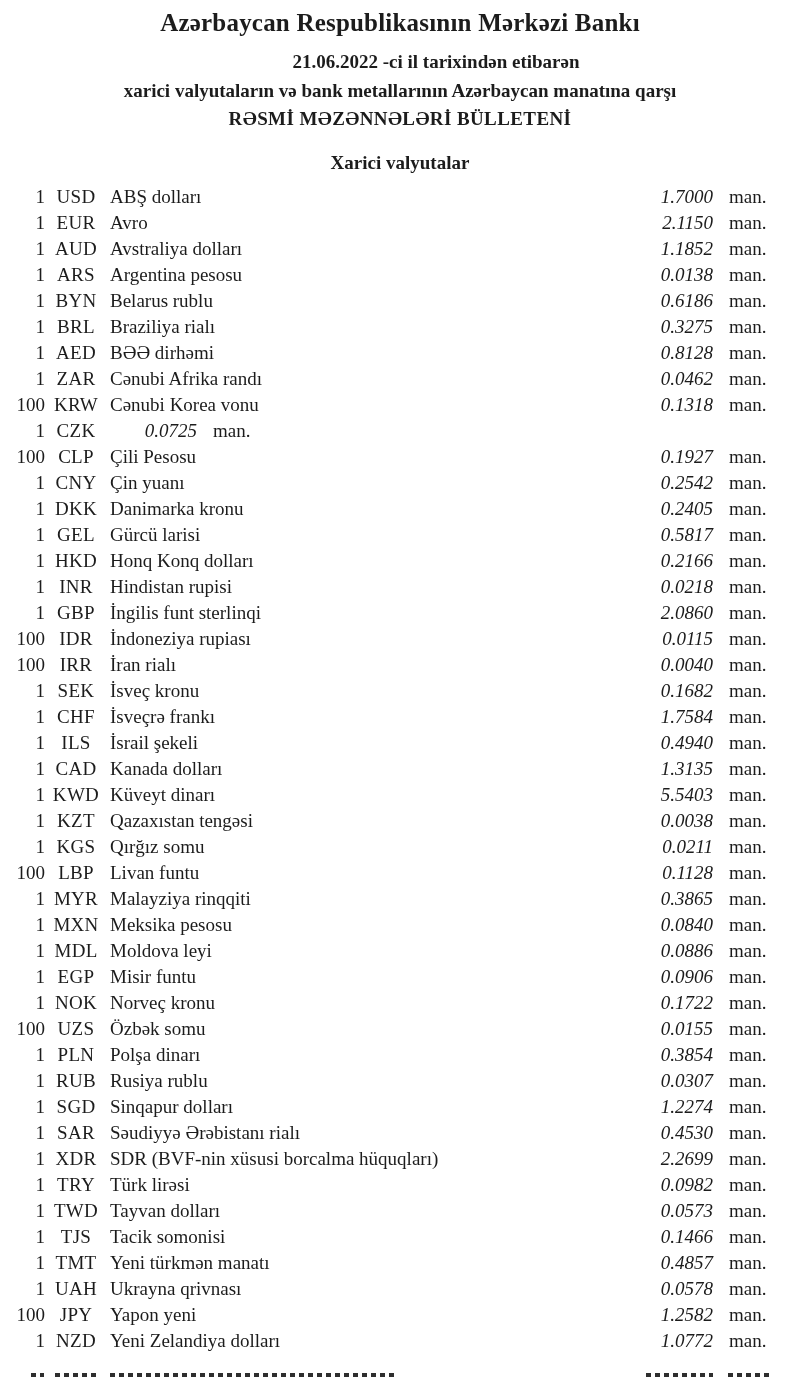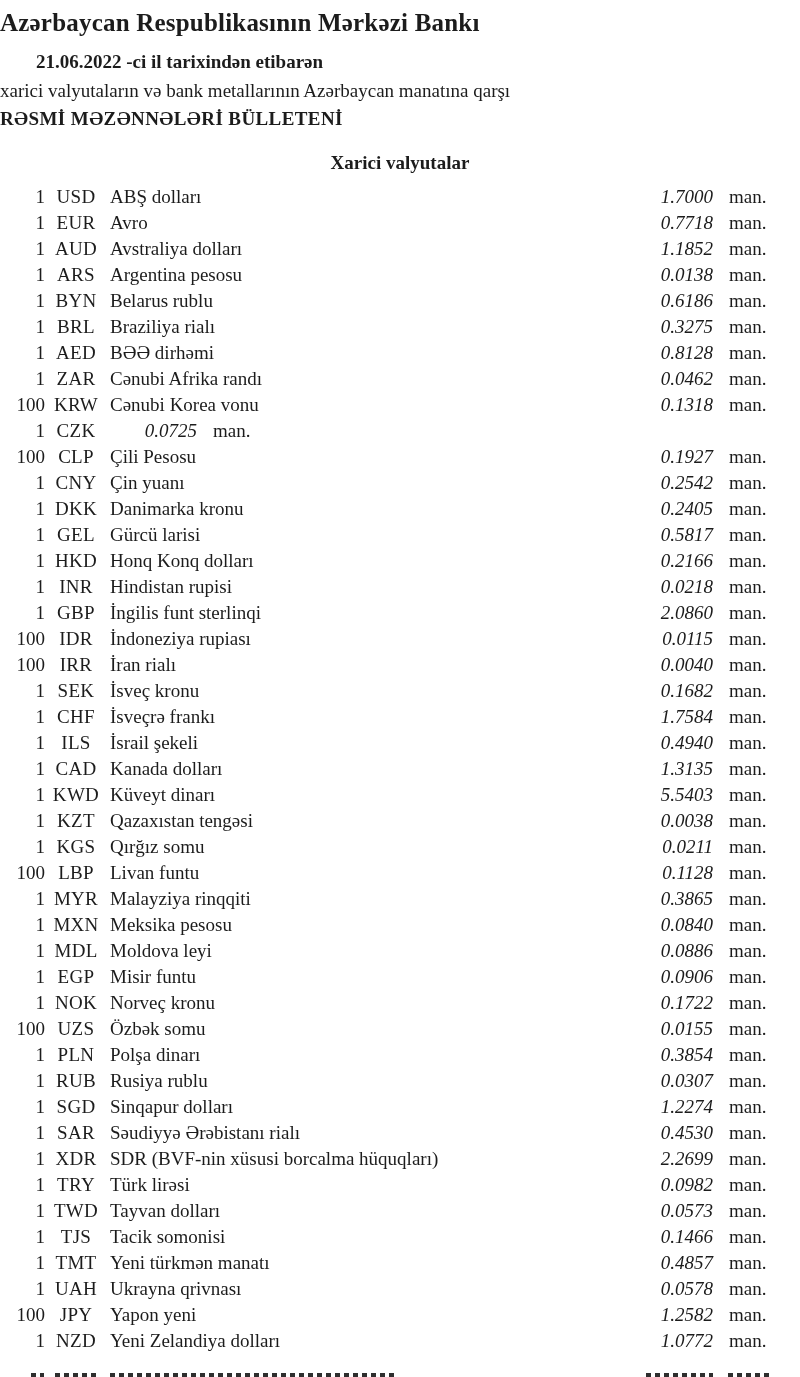--- a/index.html
+++ b/index.html
@@ -5,38 +5,38 @@
   html, body { margin: 0; padding: 0; }
   body {
     width: 800px;
     height: 1377px;
     overflow: hidden;
     background: #ffffff;
     color: #1c1c1c;
     font-family: "Liberation Serif", serif;
     position: relative;
   }
-  .header { text-align: left; padding-top: 6px; }
+  .header { text-align: center; padding-top: 6px; }
   .doc-title {
     font-size: 25px;
     font-weight: 700;
     line-height: 34px;
     margin: 0;
     letter-spacing: 0.2px;
   }
   .date-line {
     font-size: 19px;
     font-weight: 700;
     line-height: 30px;
     margin-top: 7px;
     transform: translateX(36px);
   }
   .subtitle-line1 {
     font-size: 19px;
-    font-weight: 400;
+    font-weight: 700;
     line-height: 28px;
   }
   .subtitle-line2 {
     font-size: 19px;
     font-weight: 700;
     line-height: 28px;
     letter-spacing: 0.4px;
   }
   .section-heading {
     font-size: 19px;
@@ -97,21 +97,21 @@
     <span class="code">USD</span>
     <span class="name">ABŞ dolları</span>
     <span class="rate">1.7000</span>
     <span class="unit">man.</span>
   </div>
 
   <div class="row">
     <span class="qty">1</span>
     <span class="code">EUR</span>
     <span class="name">Avro</span>
-    <span class="rate">0.7718</span>
+    <span class="rate">2.1150</span>
     <span class="unit">man.</span>
   </div>
 
   <div class="row">
     <span class="qty">1</span>
     <span class="code">AUD</span>
     <span class="name">Avstraliya dolları</span>
     <span class="rate">1.1852</span>
     <span class="unit">man.</span>
   </div>

